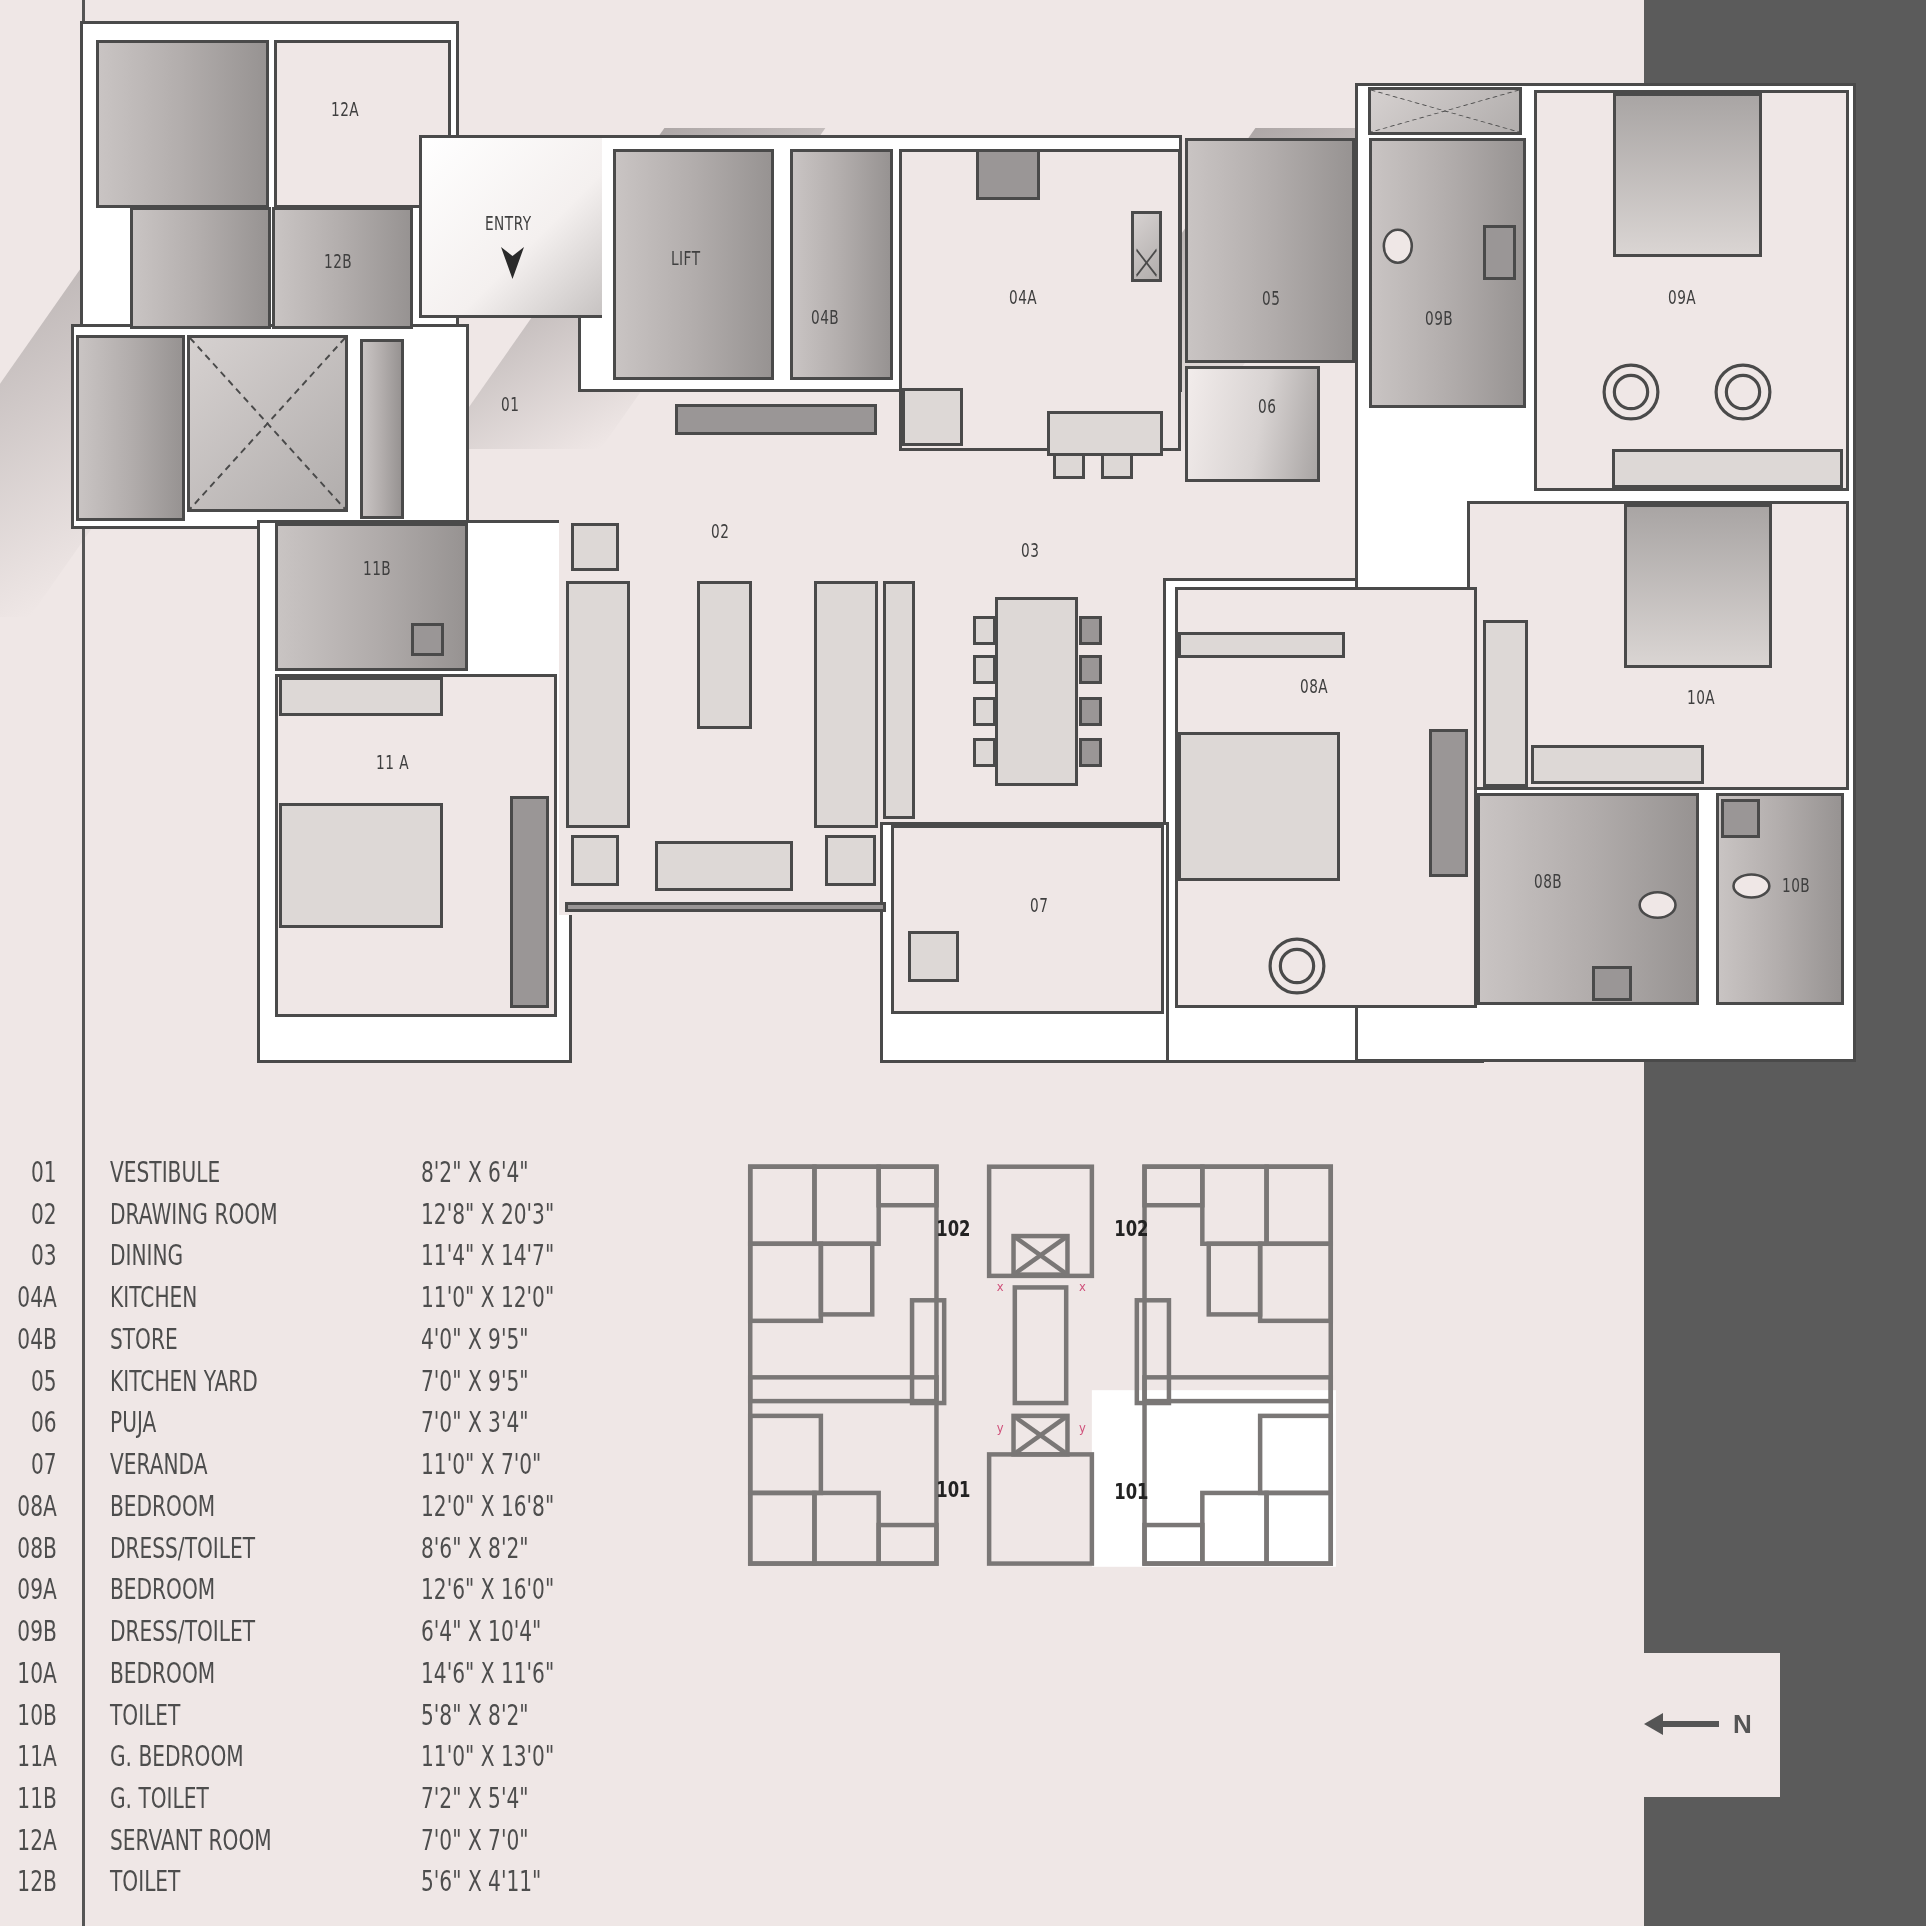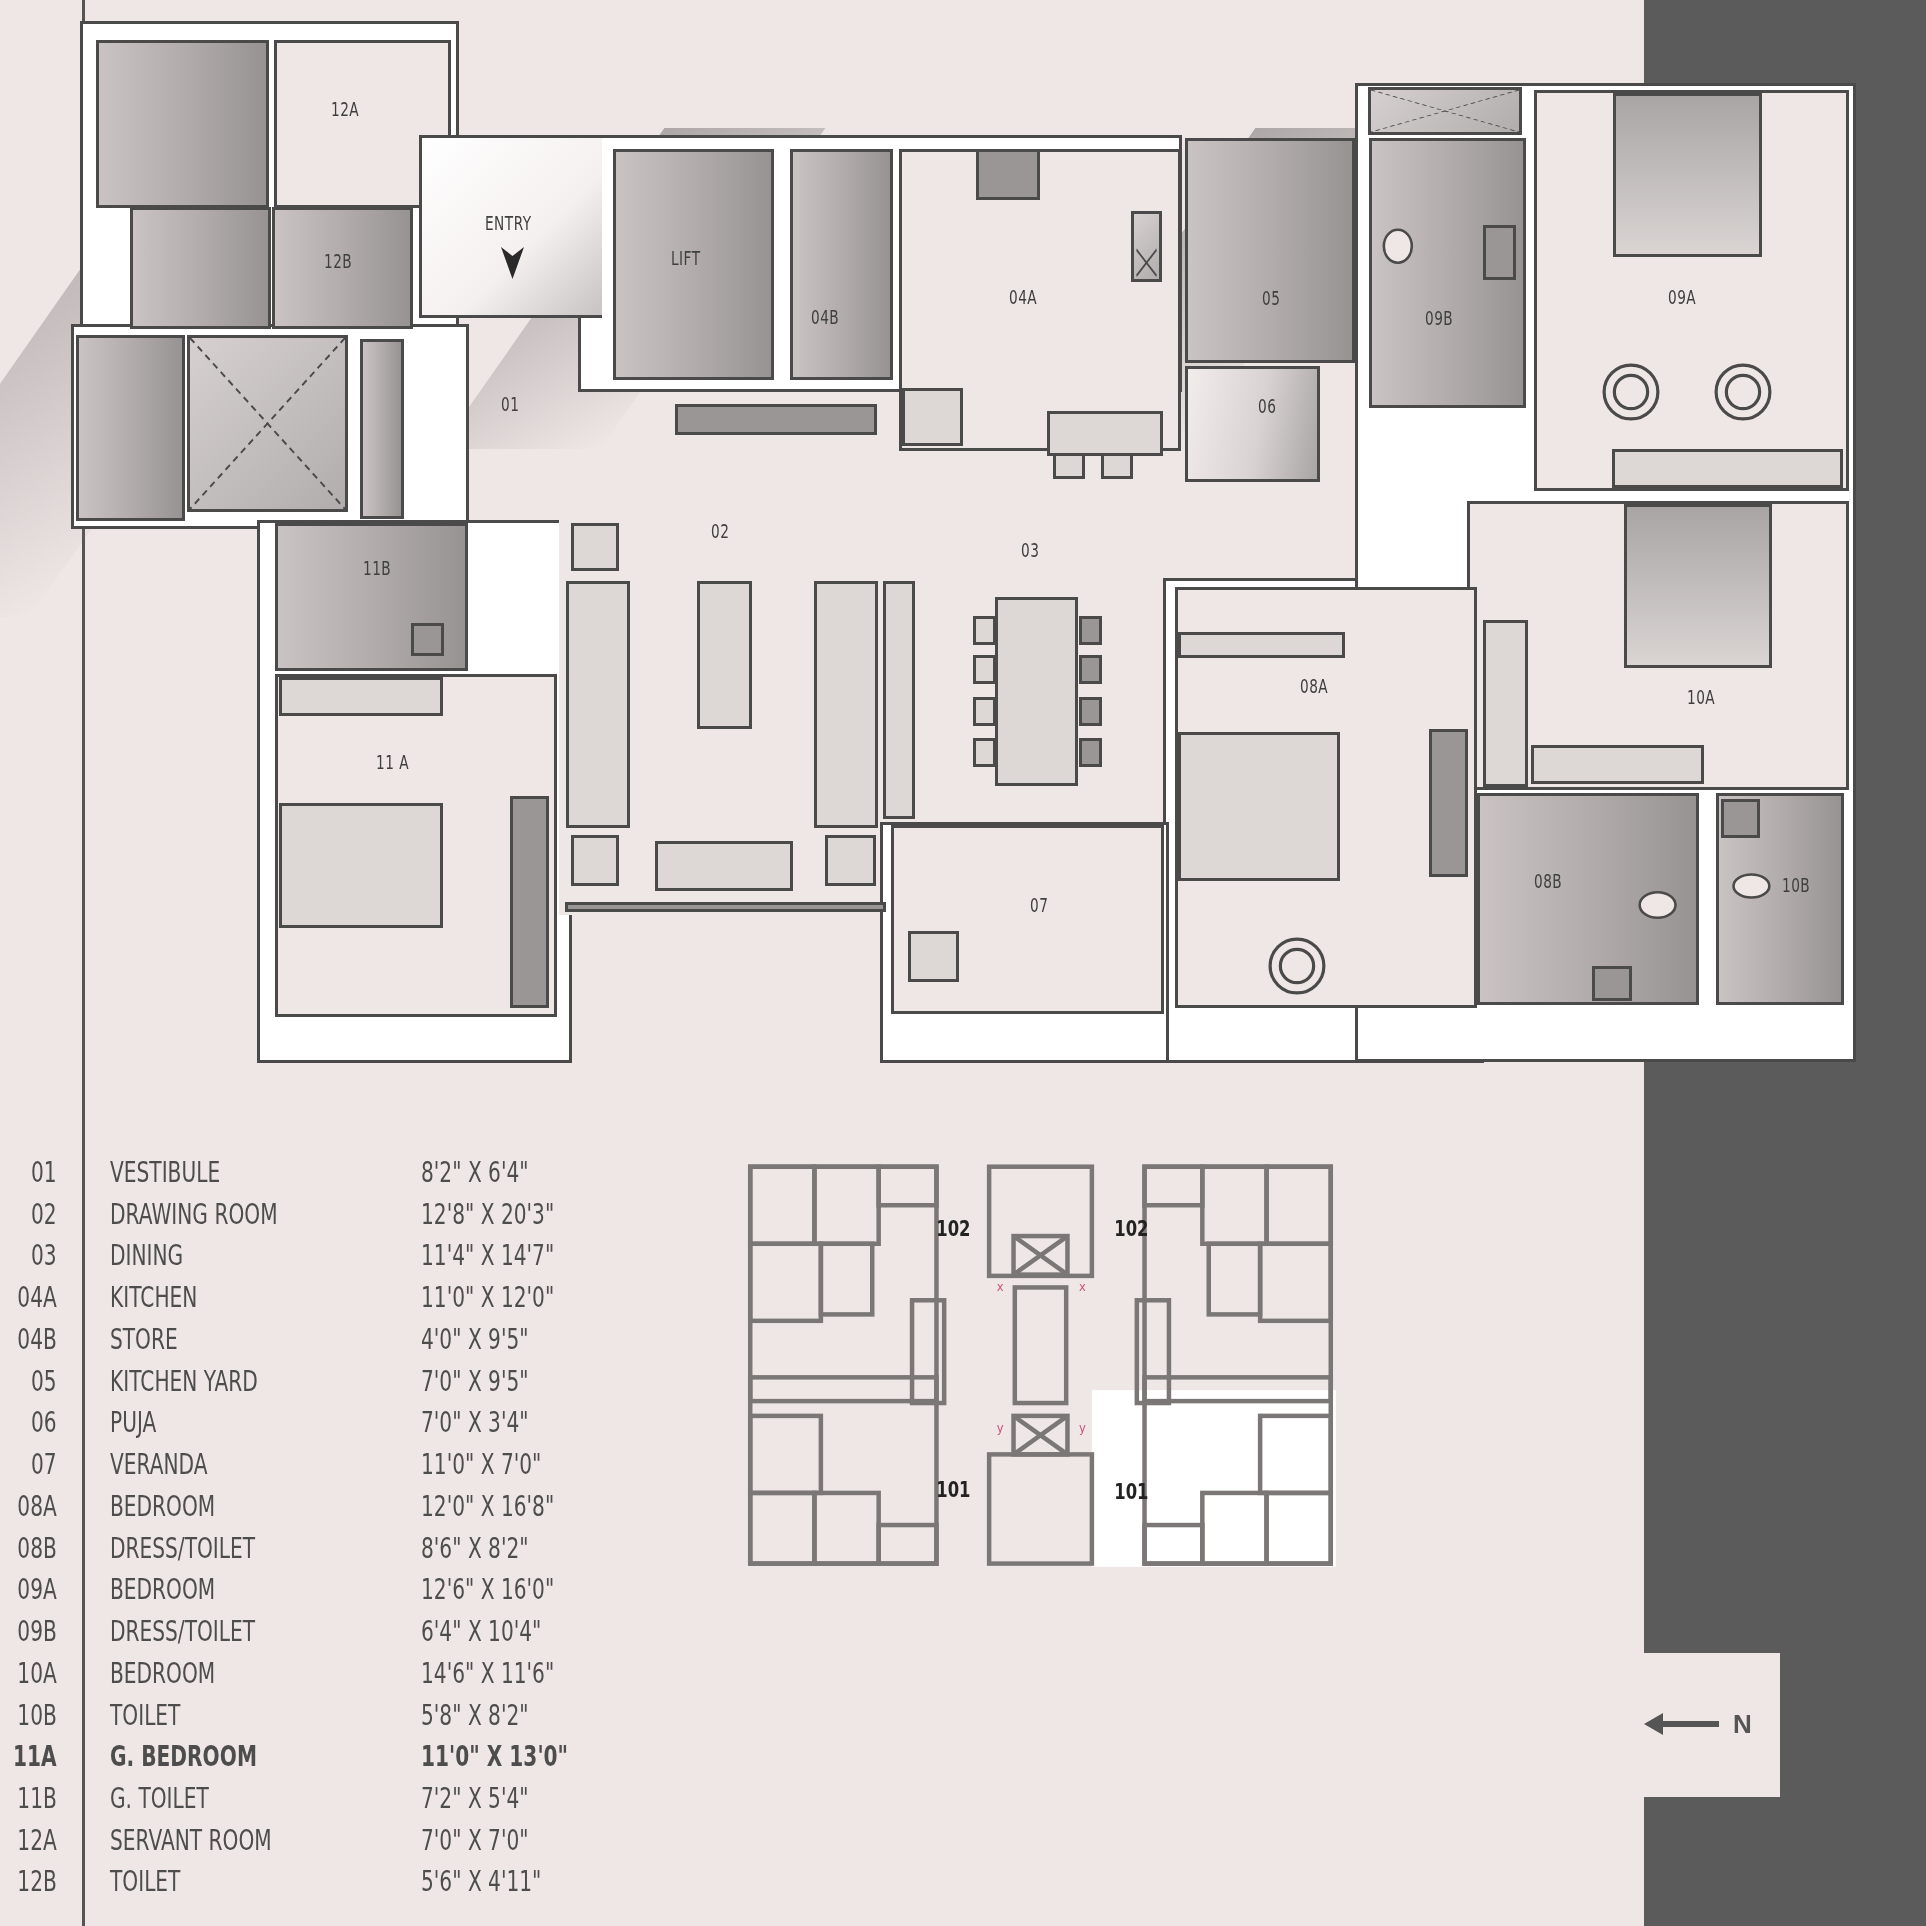--- a/index.html
+++ b/index.html
@@ -278,21 +278,21 @@
     <div class="lrow" style="top:501px;">
         <span class="code">10A</span>
         <span class="name">BEDROOM</span>
         <span class="dim">14'6" X 11'6"</span>
       </div>
     <div class="lrow" style="top:543px;">
         <span class="code">10B</span>
         <span class="name">TOILET</span>
         <span class="dim">5'8" X 8'2"</span>
       </div>
-    <div class="lrow" style="top:584px;font-weight:bold;">
+    <div class="lrow" style="top:584px;">
         <span class="code">11A</span>
         <span class="name">G. BEDROOM</span>
         <span class="dim">11'0" X 13'0"</span>
       </div>
     <div class="lrow" style="top:626px;">
         <span class="code">11B</span>
         <span class="name">G. TOILET</span>
         <span class="dim">7'2" X 5'4"</span>
       </div>
     <div class="lrow" style="top:668px;">

